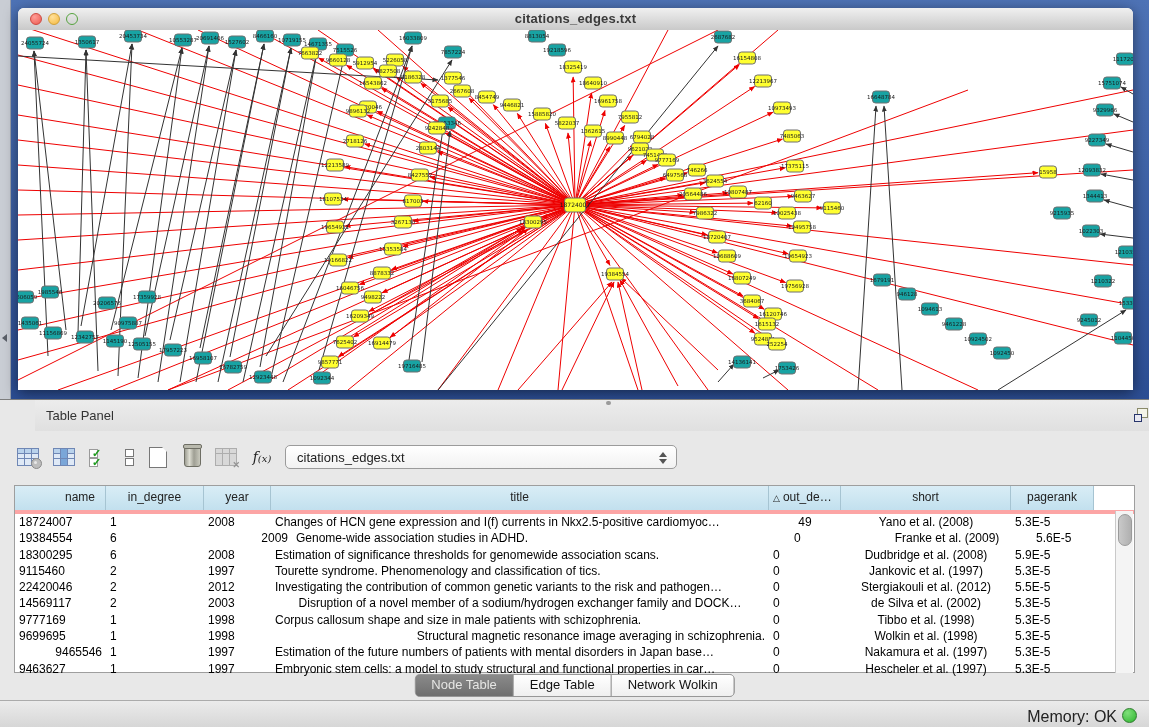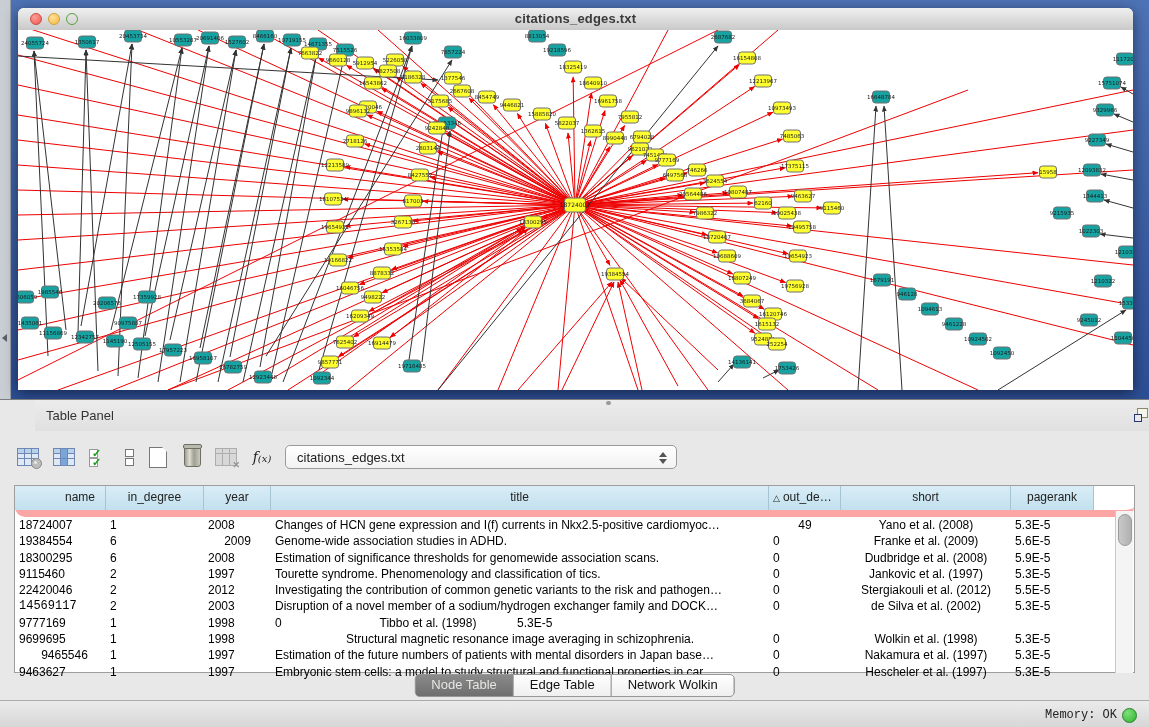--- a/index.html
+++ b/index.html
@@ -32,38 +32,38 @@
 
   #toolbar{position:absolute;left:0;top:31px;width:100%;height:52px;}
   .tbtn{position:absolute;top:12px;width:28px;height:28px;display:flex;align-items:center;justify-content:center;}
   #combo{position:absolute;left:285px;top:14px;width:392px;height:24px;background:linear-gradient(#ffffff,#f2f2f2);border:1px solid #9b9b9b;border-radius:5px;box-sizing:border-box;}
   #combo-text{position:absolute;left:11px;top:4px;font-size:13px;color:#222;}
   #combo-arrows{position:absolute;right:9px;top:5px;width:9px;height:14px;}
   #combo-arrows .up{position:absolute;left:1px;top:1px;width:0;height:0;border-left:4px solid transparent;border-right:4px solid transparent;border-bottom:5px solid #555;}
   #combo-arrows .dn{position:absolute;left:1px;bottom:1px;width:0;height:0;border-left:4px solid transparent;border-right:4px solid transparent;border-top:5px solid #555;}
 
   #table-wrap{position:absolute;left:14px;top:85px;width:1121px;height:188px;background:#fff;border:1px solid #9e9e9e;box-sizing:border-box;}
-  #thead{display:flex;height:24px;border-bottom:7px solid #fca5a5;border-radius:10px;}
+  #thead{display:flex;height:24px;border-bottom:4px solid #fca5a5;}
   .th{box-sizing:border-box;background:linear-gradient(#d9edf6,#c2e0ee);border-right:1px solid #a6c4d2;font-size:12px;color:#222;line-height:23px;overflow:hidden;white-space:nowrap;}
   .sort-glyph{font-size:9px;margin-right:3px;}
   #tbody{position:relative;height:163px;overflow:hidden;}
   .tr{display:flex;height:16.3px;}
   .td{box-sizing:border-box;font-size:12px;color:#000;line-height:16px;padding:0 4px;overflow:hidden;white-space:nowrap;}
   #vscroll{position:absolute;right:1px;top:25px;width:17px;height:162px;background:#f4f4f4;border-left:1px solid #c9c9c9;}
   #vthumb{position:absolute;left:2px;top:3px;width:12px;height:30px;background:linear-gradient(90deg,#c9c9c9,#b0b0b0);border:1px solid #9a9a9a;border-radius:7px;}
 
   #tabbar{position:absolute;left:0;top:273px;width:100%;height:28px;}
   #segmented{position:absolute;left:50%;top:1px;transform:translateX(-50%);display:flex;height:21px;border:1px solid #979797;border-radius:5px;overflow:hidden;background:#737373;}
   .seg{padding:0 16px;font-size:13px;line-height:20px;color:#111;background:linear-gradient(#ffffff,#efefef);border-right:1px solid #a5a5a5;white-space:nowrap;}
   .seg:last-child{border-right:none;}
   .seg.selected{background:linear-gradient(#8a8a8a,#6f6f6f);color:#e6e6e4;}
 
   
   #status-bar{position:absolute;left:0;top:700px;width:1149px;height:27px;background:linear-gradient(#ebebeb,#d6d6d6);border-top:1px solid #ababab;}
-  #memory-label{position:absolute;right:32px;top:7px;font-size:12px;color:#222;font-family:Liberation Mono, monospace;}
+  #memory-label{position:absolute;right:32px;top:7px;font-size:16px;color:#222;}
   #memory-dot{position:absolute;right:12px;top:7px;width:13px;height:13px;border-radius:50%;background:radial-gradient(circle at 35% 30%,#7fe07a,#2eb52e);border:1px solid #2d7c2d;}
 
   
   .icon-grid{width:20px;height:16px;border:1px solid #6f87b5;background:
      linear-gradient(#dfe9f6,#dfe9f6) ;position:relative;}
   .icon-grid .hdr{position:absolute;left:0;top:0;right:0;height:4px;background:#b9d2ec;border-bottom:1px solid #6f87b5;}
   .icon-grid .v1{position:absolute;left:6px;top:0;bottom:0;width:1px;background:#6f87b5;}
   .icon-grid .v2{position:absolute;left:13px;top:0;bottom:0;width:1px;background:#6f87b5;}
   .icon-grid .h1{position:absolute;left:0;right:0;top:9px;height:1px;background:#6f87b5;}
   .icon-grid .colsel{position:absolute;left:7px;top:0;bottom:0;width:6px;background:#7aa6d8;}
@@ -875,21 +875,21 @@
             <div class="td" style="width: 98px; text-align: left;">1</div>
             <div class="td" style="width: 67px; text-align: left;">2008</div>
             <div class="td" style="width: 498px; text-align: left;">Changes of HCN gene expression and I(f) currents in Nkx2.5-positive cardiomyoc…</div>
             <div class="td" style="width: 72px; text-align: center;">49</div>
             <div class="td" style="width: 170px; text-align: center;">Yano et al. (2008)</div>
             <div class="td" style="width: 83px; text-align: left;">5.3E-5</div>
           </div>
           <div class="tr">
             <div class="td" style="width: 91px; text-align: left;">19384554</div>
             <div class="td" style="width: 98px; text-align: left;">6</div>
-            <div class="td" style="width: 67px; text-align: center;">2009</div>
+            <div class="td" style="width: 67px; text-align: right; margin-left: 21px;">2009</div>
             <div class="td" style="width: 498px; text-align: left;">Genome-wide association studies in ADHD.</div>
             <div class="td" style="width: 72px; text-align: left;">0</div>
             <div class="td" style="width: 170px; text-align: center;">Franke et al. (2009)</div>
             <div class="td" style="width: 83px; text-align: left;">5.6E-5</div>
           </div>
           <div class="tr">
             <div class="td" style="width: 91px; text-align: left;">18300295</div>
             <div class="td" style="width: 98px; text-align: left;">6</div>
             <div class="td" style="width: 67px; text-align: left;">2008</div>
             <div class="td" style="width: 498px; text-align: left;">Estimation of significance thresholds for genomewide association scans.</div>
@@ -909,47 +909,48 @@
           <div class="tr">
             <div class="td" style="width: 91px; text-align: left;">22420046</div>
             <div class="td" style="width: 98px; text-align: left;">2</div>
             <div class="td" style="width: 67px; text-align: left;">2012</div>
             <div class="td" style="width: 498px; text-align: left;">Investigating the contribution of common genetic variants to the risk and pathogen…</div>
             <div class="td" style="width: 72px; text-align: left;">0</div>
             <div class="td" style="width: 170px; text-align: center;">Stergiakouli et al. (2012)</div>
             <div class="td" style="width: 83px; text-align: left;">5.5E-5</div>
           </div>
           <div class="tr">
-            <div class="td" style="width: 91px; text-align: left; font-family: Liberation Mono, monospace;">14569117</div>
+            <div class="td" style="width: 91px; text-align: left;">14569117</div>
             <div class="td" style="width: 98px; text-align: left;">2</div>
             <div class="td" style="width: 67px; text-align: left;">2003</div>
-            <div class="td" style="width: 498px; text-align: left;">Disruption of a novel member of a sodium/hydrogen exchanger family and DOCK…</div>
+            <div class="td" style="width: 498px; text-align: center;">Disruption of a novel member of a sodium/hydrogen exchanger family and DOCK…</div>
             <div class="td" style="width: 72px; text-align: left;">0</div>
             <div class="td" style="width: 170px; text-align: center;">de Silva et al. (2002)</div>
             <div class="td" style="width: 83px; text-align: left;">5.3E-5</div>
           </div>
           <div class="tr">
             <div class="td" style="width: 91px; text-align: left;">9777169</div>
             <div class="td" style="width: 98px; text-align: left;">1</div>
             <div class="td" style="width: 67px; text-align: left;">1998</div>
+            <div class="td" style="width: 498px; text-align: left;">Corpus callosum shape and size in male patients with schizophrenia.</div>
             <div class="td" style="width: 72px; text-align: left;">0</div>
             <div class="td" style="width: 170px; text-align: center;">Tibbo et al. (1998)</div>
             <div class="td" style="width: 83px; text-align: left;">5.3E-5</div>
           </div>
           <div class="tr">
             <div class="td" style="width: 91px; text-align: left;">9699695</div>
             <div class="td" style="width: 98px; text-align: left;">1</div>
             <div class="td" style="width: 67px; text-align: left;">1998</div>
-            <div class="td" style="width: 498px; text-align: center;">Structural magnetic resonance image averaging in schizophrenia.</div>
+            <div class="td" style="width: 498px; text-align: right;">Structural magnetic resonance image averaging in schizophrenia.</div>
             <div class="td" style="width: 72px; text-align: left;">0</div>
             <div class="td" style="width: 170px; text-align: center;">Wolkin et al. (1998)</div>
             <div class="td" style="width: 83px; text-align: left;">5.3E-5</div>
           </div>
           <div class="tr">
-            <div class="td" style="width: 91px; text-align: center; padding-left: 12px;">9465546</div>
+            <div class="td" style="width: 91px; text-align: right; padding-left: 12px;">9465546</div>
             <div class="td" style="width: 98px; text-align: left;">1</div>
             <div class="td" style="width: 67px; text-align: left;">1997</div>
             <div class="td" style="width: 498px; text-align: left;">Estimation of the future numbers of patients with mental disorders in Japan base…</div>
             <div class="td" style="width: 72px; text-align: left;">0</div>
             <div class="td" style="width: 170px; text-align: center;">Nakamura et al. (1997)</div>
             <div class="td" style="width: 83px; text-align: left;">5.3E-5</div>
           </div>
           <div class="tr">
             <div class="td" style="width: 91px; text-align: left;">9463627</div>
             <div class="td" style="width: 98px; text-align: left;">1</div>

